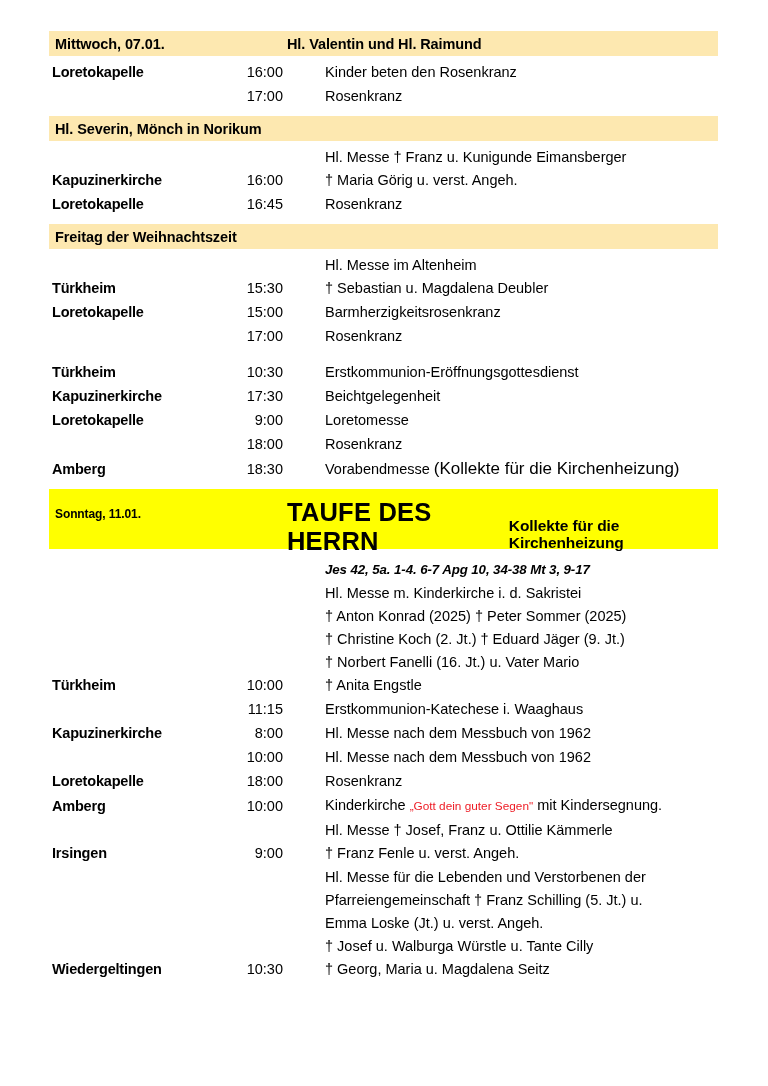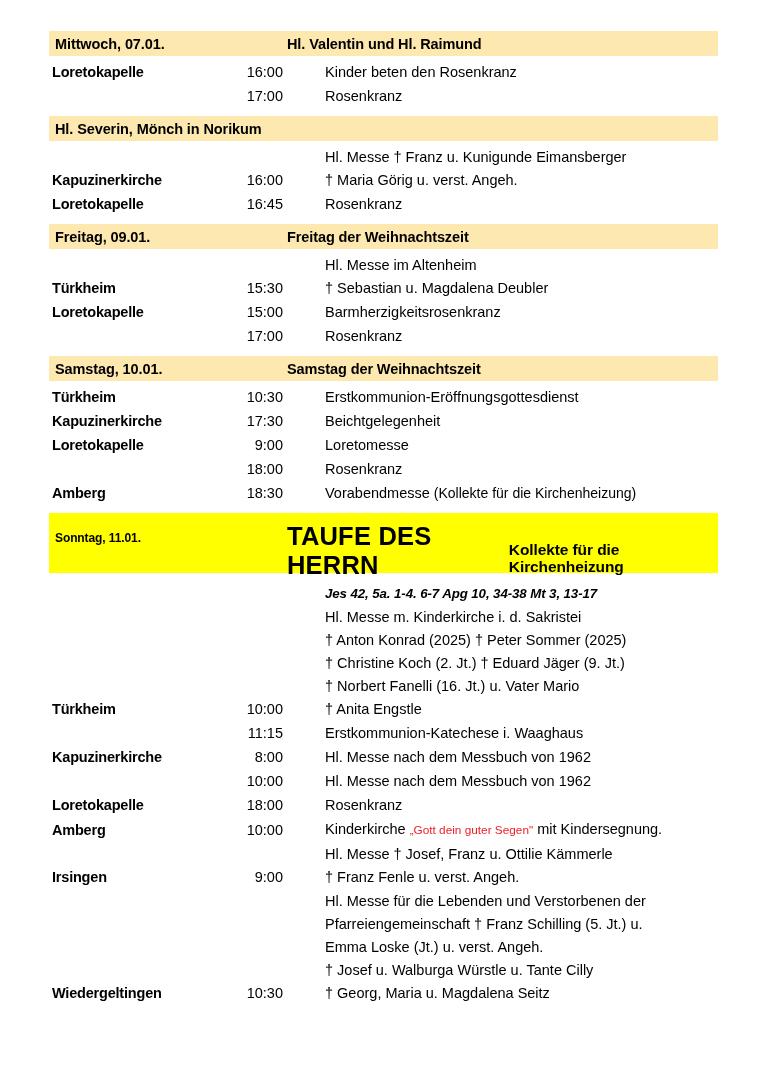--- a/index.html
+++ b/index.html
@@ -112,21 +112,21 @@
     font-size: 14.5px;
     line-height: 23px;
     padding-left: 42px;
     box-sizing: border-box;
   }
   .entry-desc .line {
     display: block;
     white-space: nowrap;
   }
   .entry-desc .small {
-    font-size: 14px;
+    font-size: 17px;
   }
   .entry-desc .red {
     color: #ee1c25;
     font-size: 11.8px;
   }
   .scripture {
     display: flex;
     margin-top: 6px;
     margin-bottom: 2px;
   }
@@ -187,21 +187,20 @@
             <div class="entry-place">Loretokapelle</div>
             <div class="entry-time">16:45</div>
             <div class="entry-desc">
               <span class="line"><span>Rosenkranz</span></span>
             </div>
           </div>
         </div>
       </div>
       <div class="day-section">
         <div class="day-header">
-          <div class="day-date">Freitag, 09.01.</div>
           <div class="day-title">Freitag der Weihnachtszeit</div>
         </div>
         <div class="day-body">
           <div class="entry">
             <div class="entry-place">Türkheim</div>
             <div class="entry-time">15:30</div>
             <div class="entry-desc">
               <span class="line"><span>Hl. Messe im Altenheim</span></span>
               <span class="line"><span>† Sebastian u. Magdalena Deubler</span></span>
             </div>
@@ -216,24 +215,20 @@
           <div class="entry">
             <div class="entry-place"></div>
             <div class="entry-time">17:00</div>
             <div class="entry-desc">
               <span class="line"><span>Rosenkranz</span></span>
             </div>
           </div>
         </div>
       </div>
       <div class="day-section">
-        <div class="day-header">
-          <div class="day-date">Samstag, 10.01.</div>
-          <div class="day-title">Samstag der Weihnachtszeit</div>
-        </div>
         <div class="day-body">
           <div class="entry">
             <div class="entry-place">Türkheim</div>
             <div class="entry-time">10:30</div>
             <div class="entry-desc">
               <span class="line"><span>Erstkommunion-Eröffnungsgottesdienst</span></span>
             </div>
           </div>
           <div class="entry">
             <div class="entry-place">Kapuzinerkirche</div>
@@ -269,21 +264,21 @@
         <div class="day-header highlight">
           <div class="day-date">Sonntag, 11.01.</div>
           <div class="day-titles-stack">
             <div class="day-title-big">TAUFE DES HERRN</div>
             <div class="day-title-sub">Kollekte für die Kirchenheizung</div>
           </div>
         </div>
         <div class="day-body">
           <div class="scripture">
             <div class="scripture-spacer"></div>
-            <div class="scripture-text">Jes 42, 5a. 1-4. 6-7 Apg 10, 34-38 Mt 3, 13-17</div>
+            <div class="scripture-text">Jes 42, 5a. 1-4. 6-7 Apg 10, 34-38 Mt 3, 9-17</div>
           </div>
           <div class="entry">
             <div class="entry-place">Türkheim</div>
             <div class="entry-time">10:00</div>
             <div class="entry-desc">
               <span class="line"><span>Hl. Messe m. Kinderkirche i. d. Sakristei</span></span>
               <span class="line"><span>† Anton Konrad (2025) † Peter Sommer (2025)</span></span>
               <span class="line"><span>† Christine Koch (2. Jt.) † Eduard Jäger (9. Jt.)</span></span>
               <span class="line"><span>† Norbert Fanelli (16. Jt.) u. Vater Mario</span></span>
               <span class="line"><span>† Anita Engstle</span></span>

